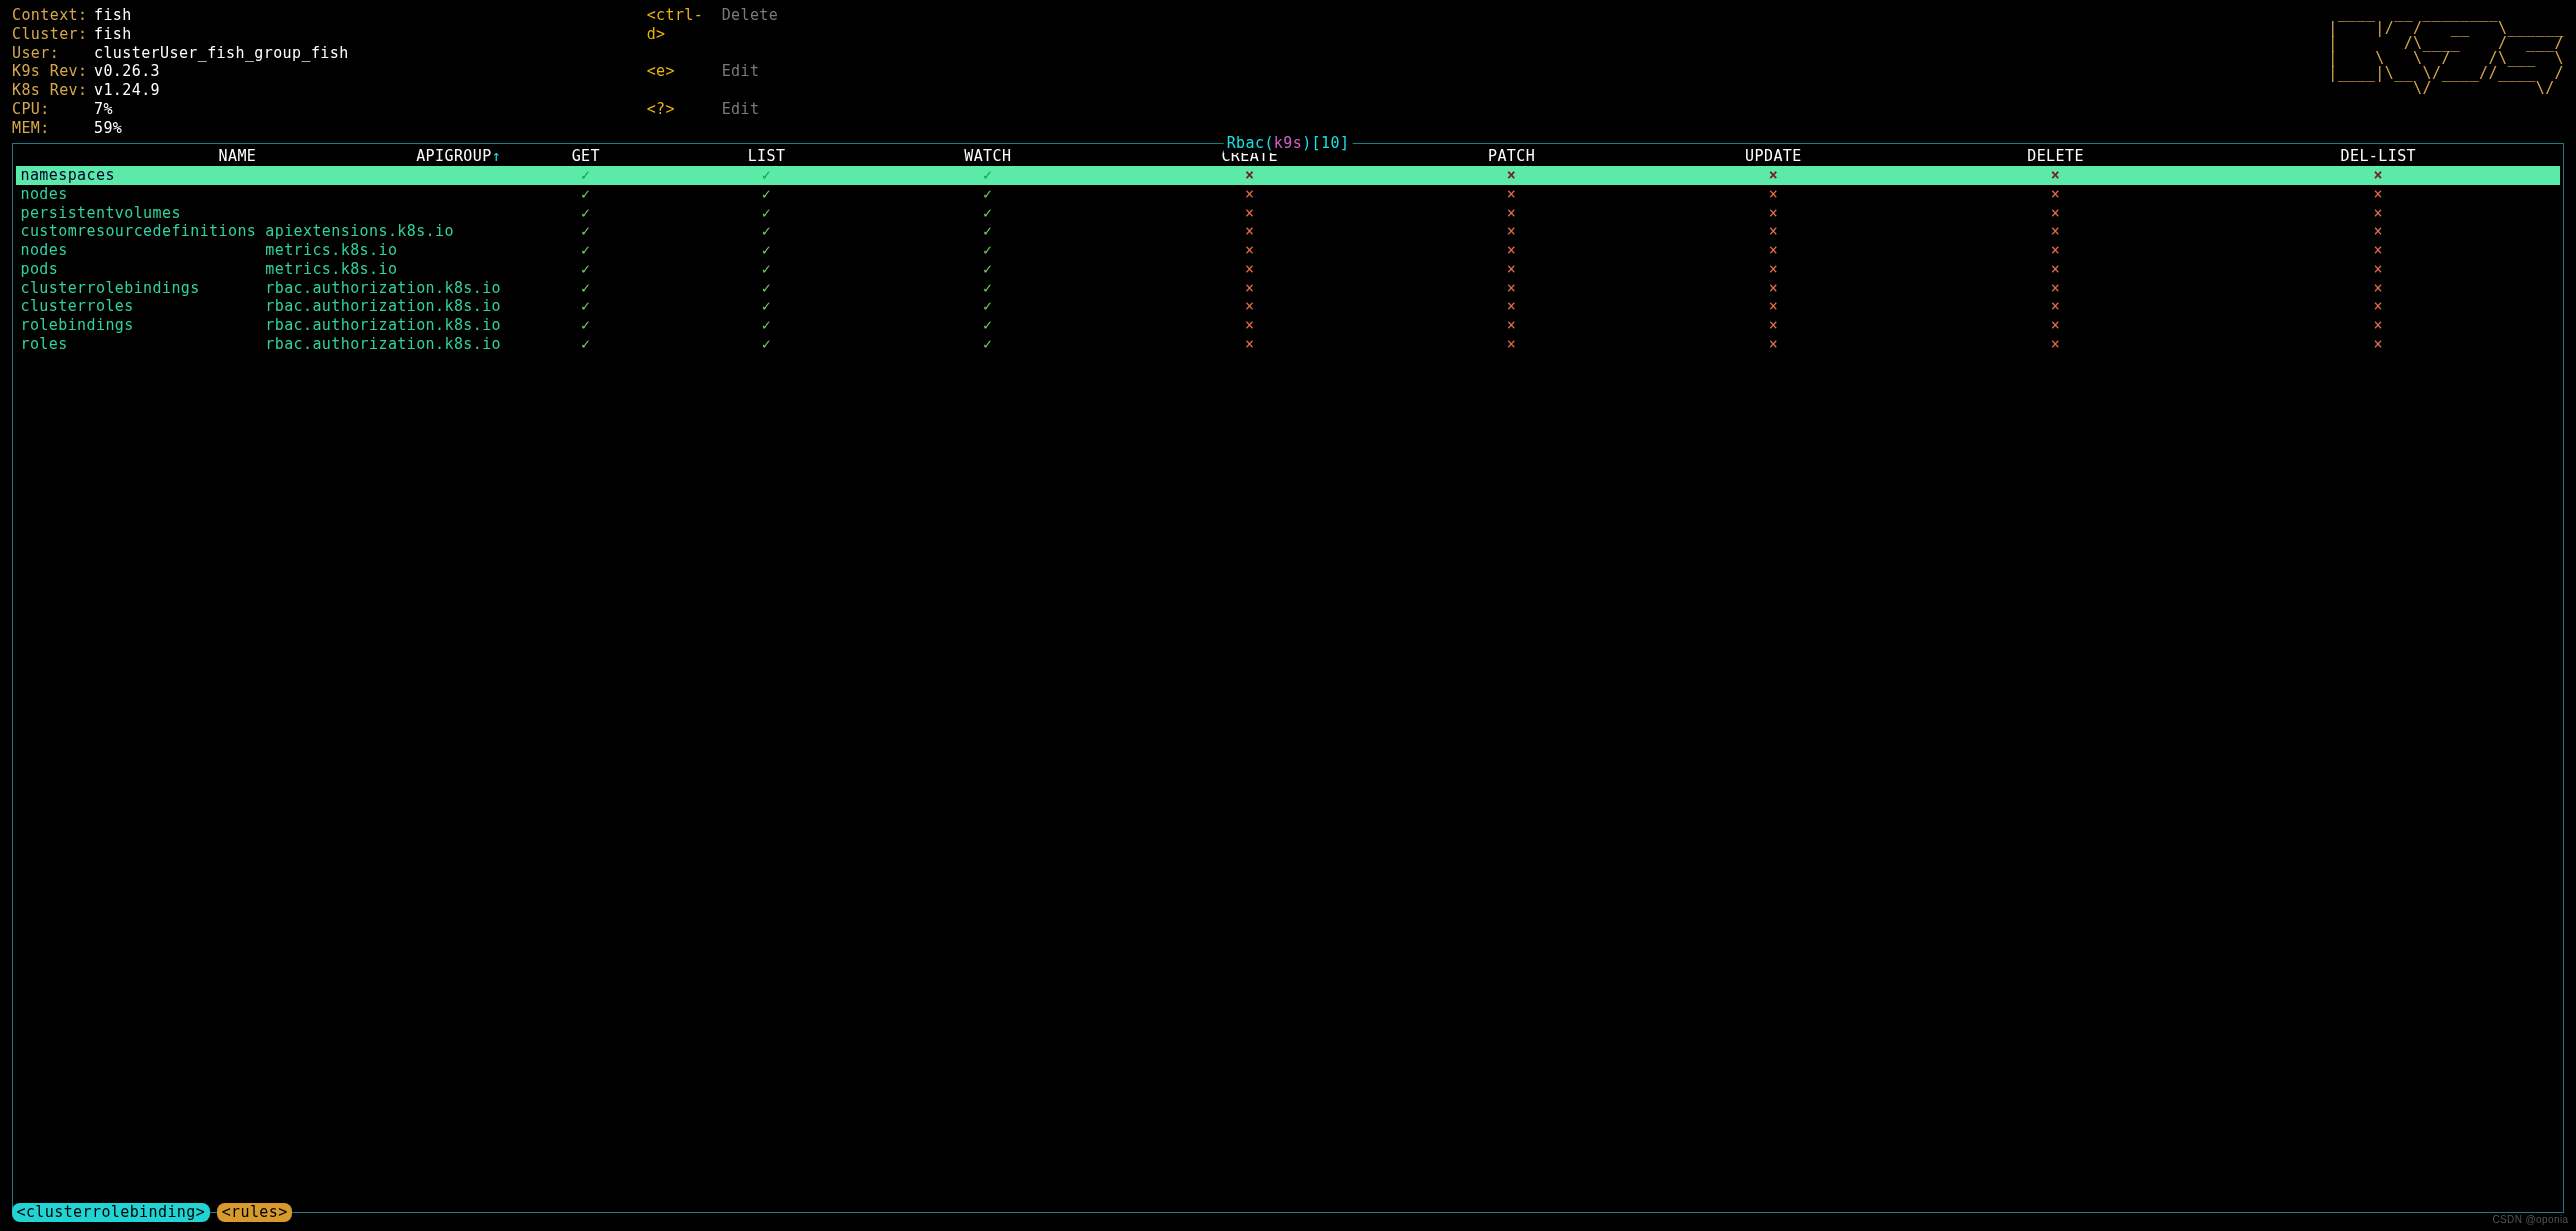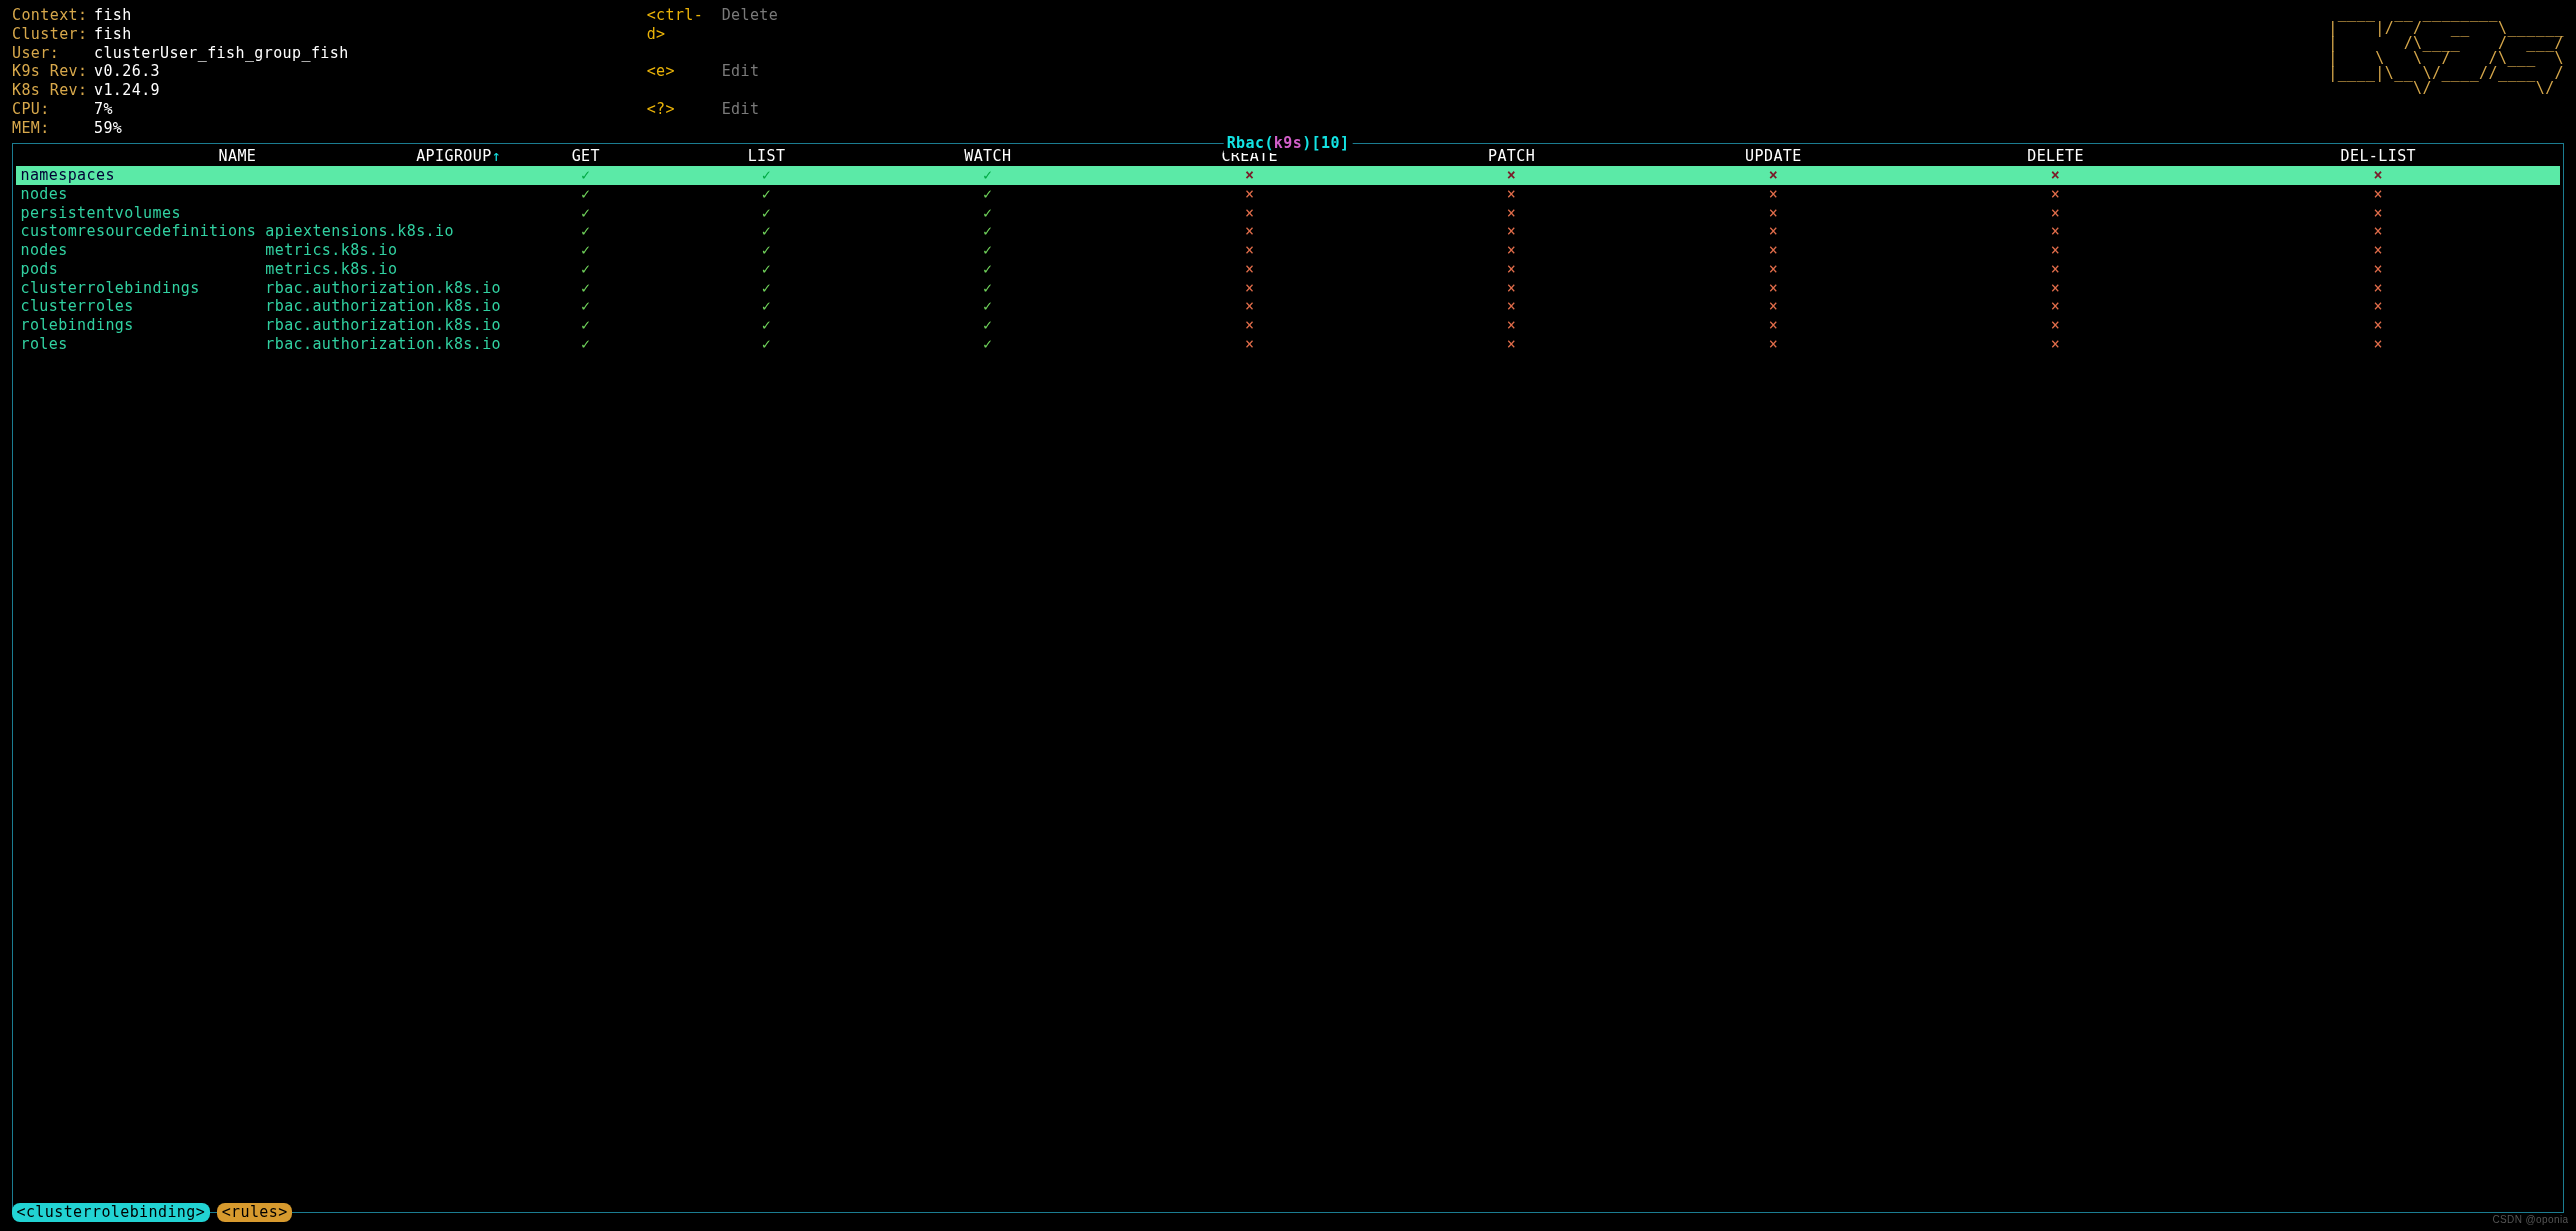--- a/index.html
+++ b/index.html
@@ -29,21 +29,21 @@
     }
     .panel {
       margin-top:6px;
       border:0.7px solid #1b7c91;
       position:relative;
       padding:3px 3px;
       height:calc(100% - 149px);
     }
     .panel-title {
       position:absolute; top:-10.4px; left:50%; transform:translateX(-50%);
-      background:#000; padding:0 3px; font-weight:bold;
+      background:#000; padding:0 3px; font-weight:normal;
     }
     .t-cyan  { color:#13e3e3; }
     .t-mag   { color:#d25fc9; }
     table { border-collapse:collapse; width:100%; }
     th { color:#fff; text-align:right; padding:0 4.5px; font-weight:normal; }
     td { padding:0 4.5px; color:#31d1a1; }
     th.c, td.c { text-align:center; }
     tr.sel td { background:#5beaa7; color:#003; }
     .ok  { color:#6fd25a; }
     .no  { color:#e06c4a; }

